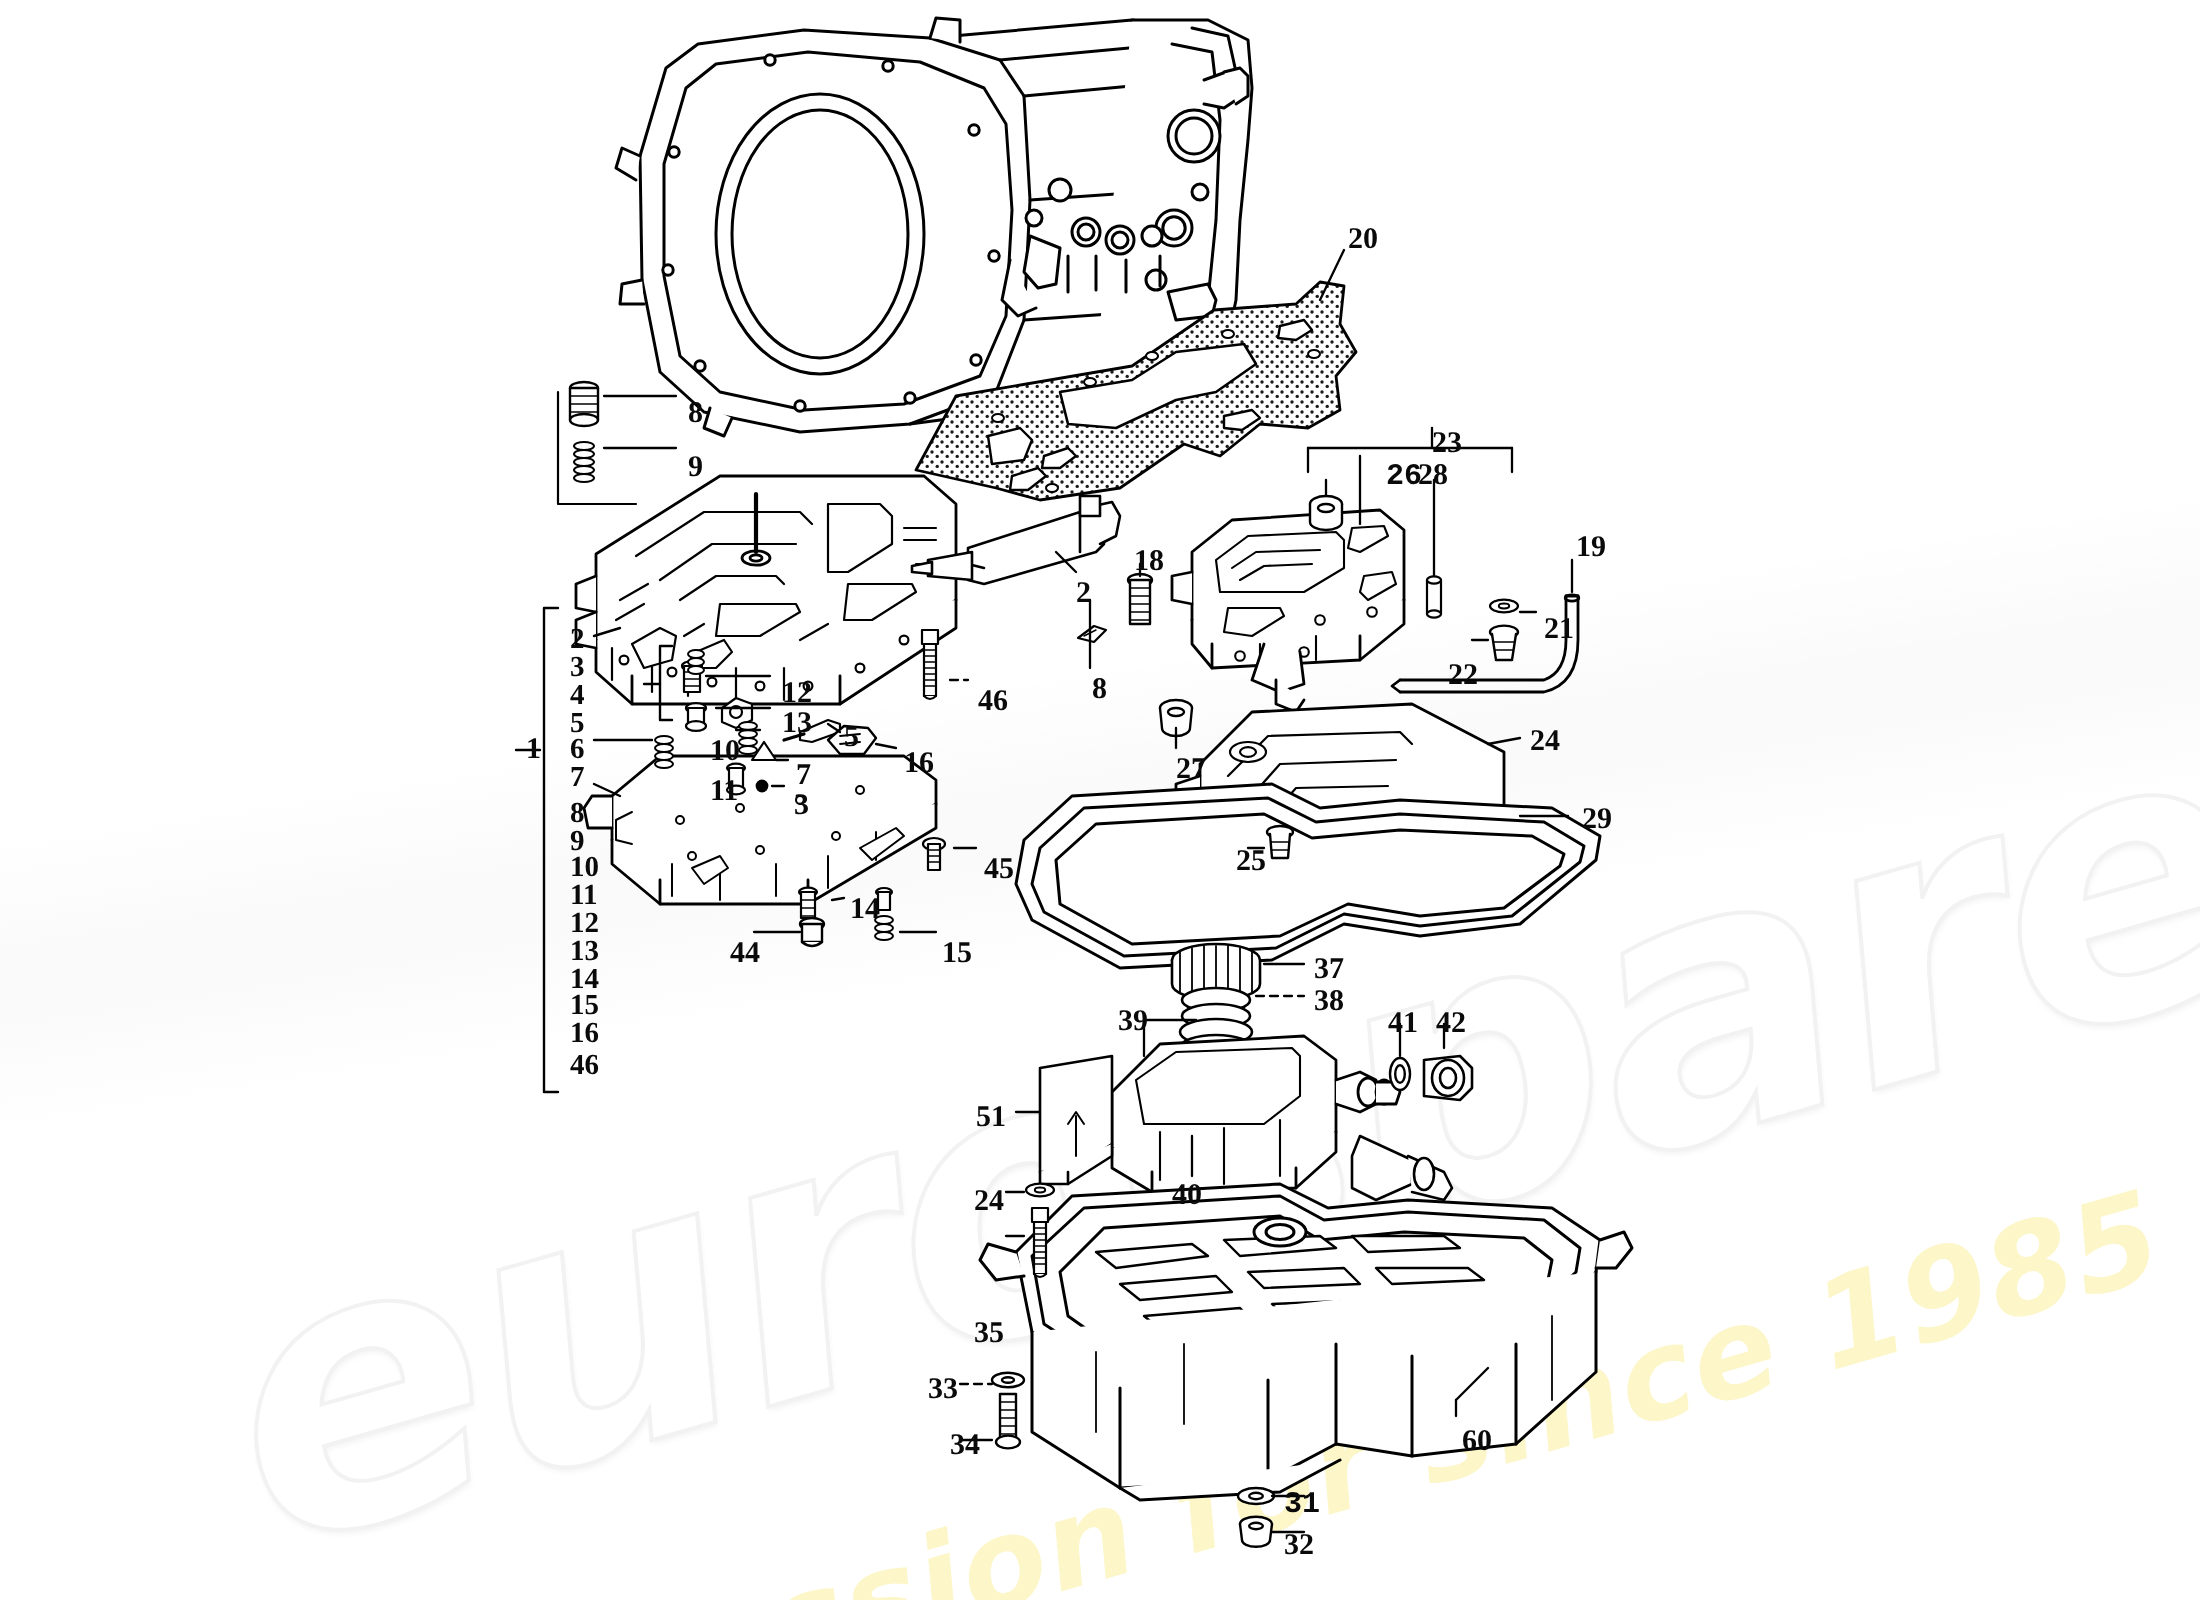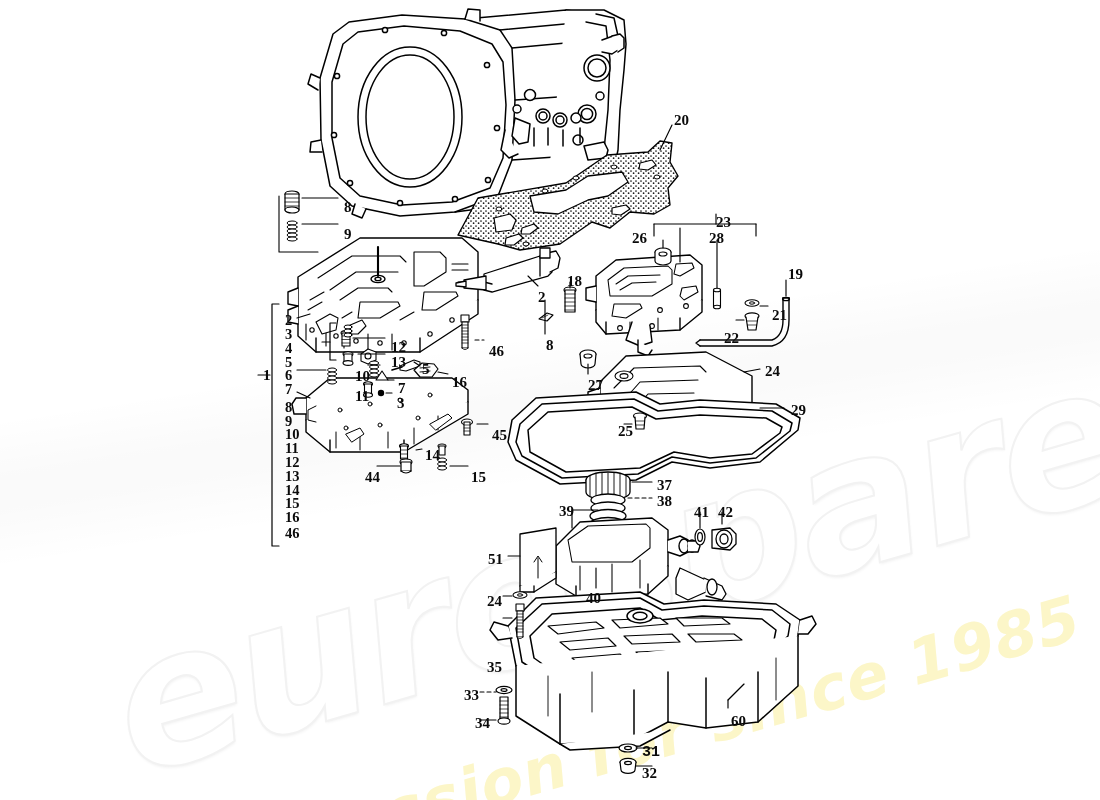--- a/index.html
+++ b/index.html
@@ -669,21 +669,21 @@
 
     </g>
   </svg>
   </div>
 
   <div id="callouts">
       <div class="lbl" style="left: 344px; top: 200px;">8</div>
       <div class="lbl" style="left: 344px; top: 227px;">9</div>
       <div class="lbl" style="left: 674px; top: 113px;">20</div>
       <div class="lbl" style="left: 716px; top: 215px;">23</div>
-      <div class="lbl" style="left: 632px; top: 231px;">26</div>
+      <div class="lbl" style="left: 693px; top: 231px; font-family: Liberation Mono, monospace;">26</div>
       <div class="lbl" style="left: 709px; top: 231px;">28</div>
       <div class="lbl" style="left: 788px; top: 267px;">19</div>
       <div class="lbl" style="left: 567px; top: 274px;">18</div>
       <div class="lbl" style="left: 538px; top: 290px;">2</div>
       <div class="lbl" style="left: 772px; top: 308px;">21</div>
       <div class="lbl" style="left: 724px; top: 331px;">22</div>
       <div class="lbl" style="left: 546px; top: 338px;">8</div>
       <div class="lbl" style="left: 391px; top: 340px;">12</div>
       <div class="lbl" style="left: 489px; top: 344px;">46</div>
       <div class="lbl" style="left: 391px; top: 355px;">13</div>

